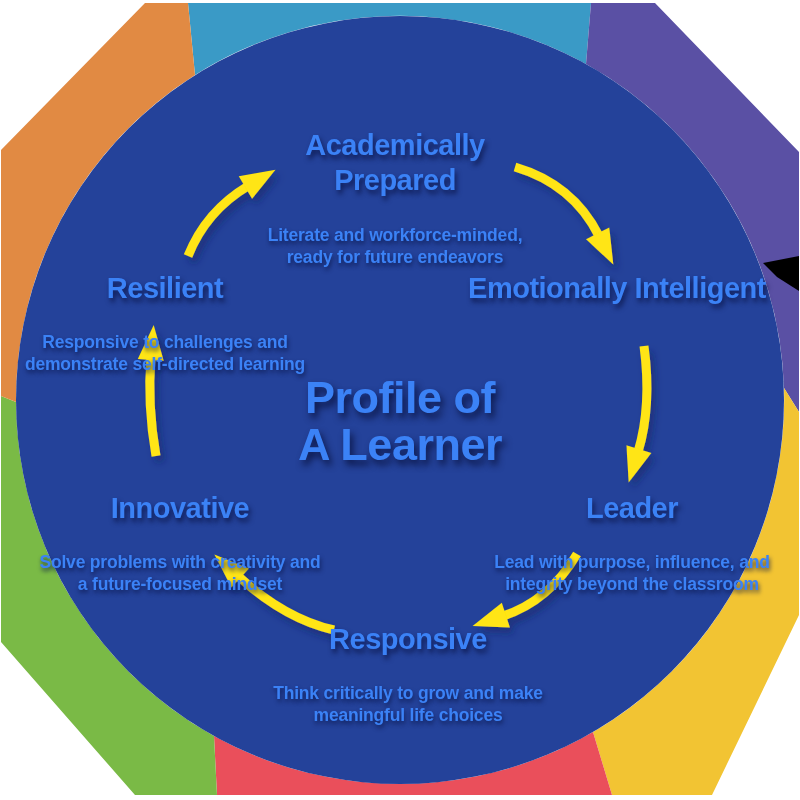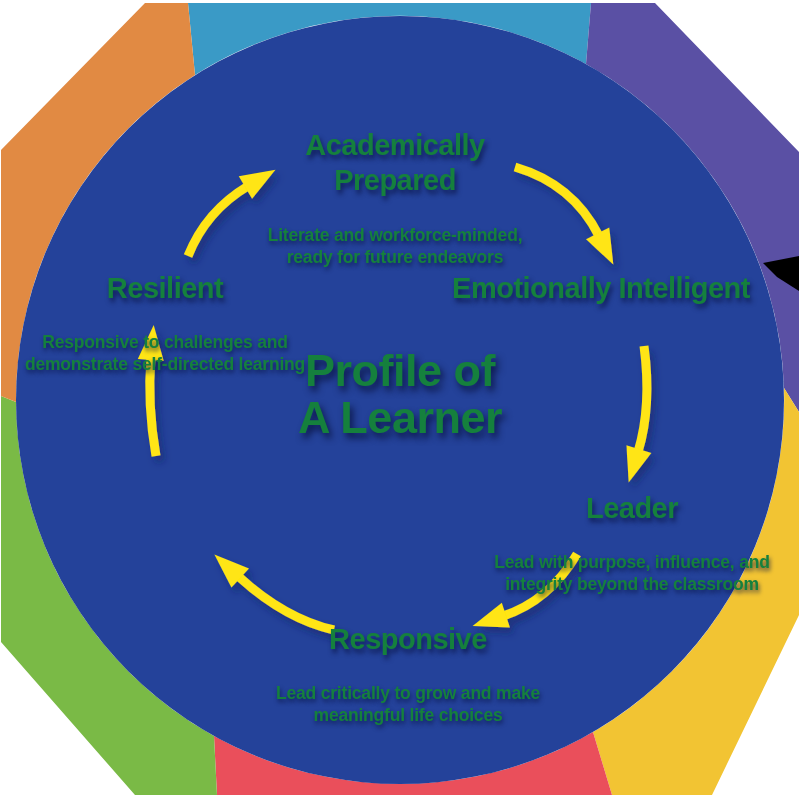--- a/index.html
+++ b/index.html
@@ -6,21 +6,21 @@
   #stage{
     position:relative;
     width:800px;height:800px;
     overflow:hidden;
     background:#ffffff;
     font-family:"Liberation Sans", sans-serif;
   }
   #ring-svg{position:absolute;left:0;top:0;width:800px;height:800px;}
   .txt{
     position:absolute;
-    color:#15803d;
+    color:#3b82f6;
     text-align:center;
     white-space:pre-line;
     line-height:1.22;
   }
   .sec-title{
     font-weight:bold;
     font-size:29px;
     letter-spacing:-0.5px;
     line-height:1.24;
     margin:0 0 5px 0;
@@ -32,20 +32,21 @@
     letter-spacing:-0.2px;
     line-height:1.28;
     text-shadow:1px 3px 4px rgba(10,20,70,0.75);
   }
   .center-title{
     font-weight:bold;
     font-size:45px;
     letter-spacing:-0.5px;
     line-height:1.05;
     text-shadow:3px 5px 7px rgba(8,16,60,0.85);
+    margin-top:27px;
   }
 </style>
 </head>
 <body>
 
 <div id="stage">
 
   <svg id="ring-svg" viewBox="0 0 800 800">
     <defs>
       <marker id="ah" markerUnits="userSpaceOnUse" markerWidth="40" markerHeight="40" refX="4" refY="20" orient="auto">
@@ -80,36 +81,41 @@
   <div class="txt center-title" style="left:250px;top:347px;width:300px;">Profile of
 A Learner</div>
 
   <div class="txt" style="left:195px;top:108px;width:400px;">
     <div class="sec-title">Academically
 Prepared</div>
     <div class="sec-desc">Literate and workforce-minded,
 ready for future endeavors</div>
   </div>
 
-  <div class="txt" style="left:421px;top:251px;width:360px;">
+  <div class="txt" style="left:437px;top:251px;width:360px;">
     <div class="sec-title">Emotionally Intelligent</div>
   </div>
 
   <div class="txt" style="left:452px;top:471px;width:360px;">
     <div class="sec-title">Leader</div>
     <div class="sec-desc">Lead with purpose, influence, and
 integrity beyond the classroom</div>
   </div>
 
   <div class="txt" style="left:228px;top:602px;width:360px;">
     <div class="sec-title">Responsive</div>
-    <div class="sec-desc">Lead critically to grow and make
+    <div class="sec-desc">Think critically to grow and make
 meaningful life choices</div>
   </div>
 
+  <div class="txt" style="left:0px;top:471px;width:360px;">
+    <div class="sec-title">Innovative</div>
+    <div class="sec-desc">Solve problems with creativity and
+a future-focused mindset</div>
+  </div>
 
   <div class="txt" style="left:-10px;top:251px;width:350px;">
     <div class="sec-title">Resilient</div>
     <div class="sec-desc">Responsive to challenges and
 demonstrate self-directed learning</div>
   </div>
 
 </div>
 
 </body></html>

